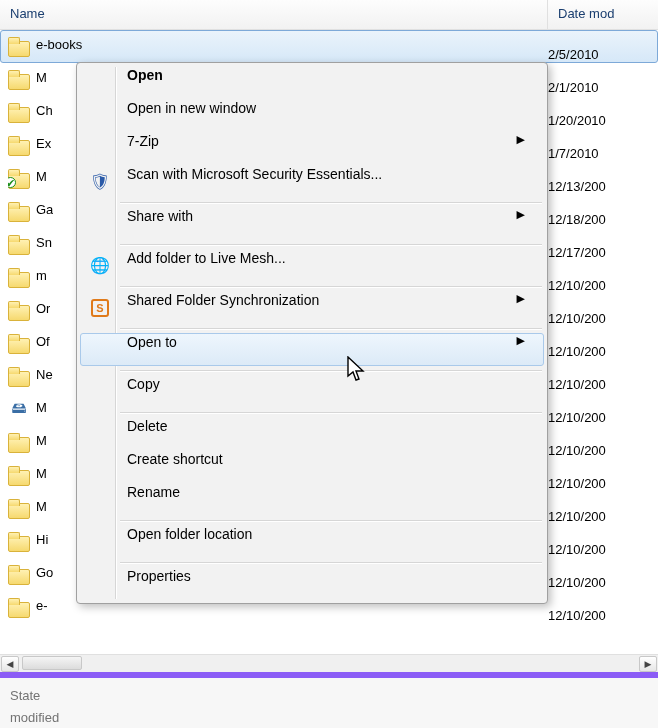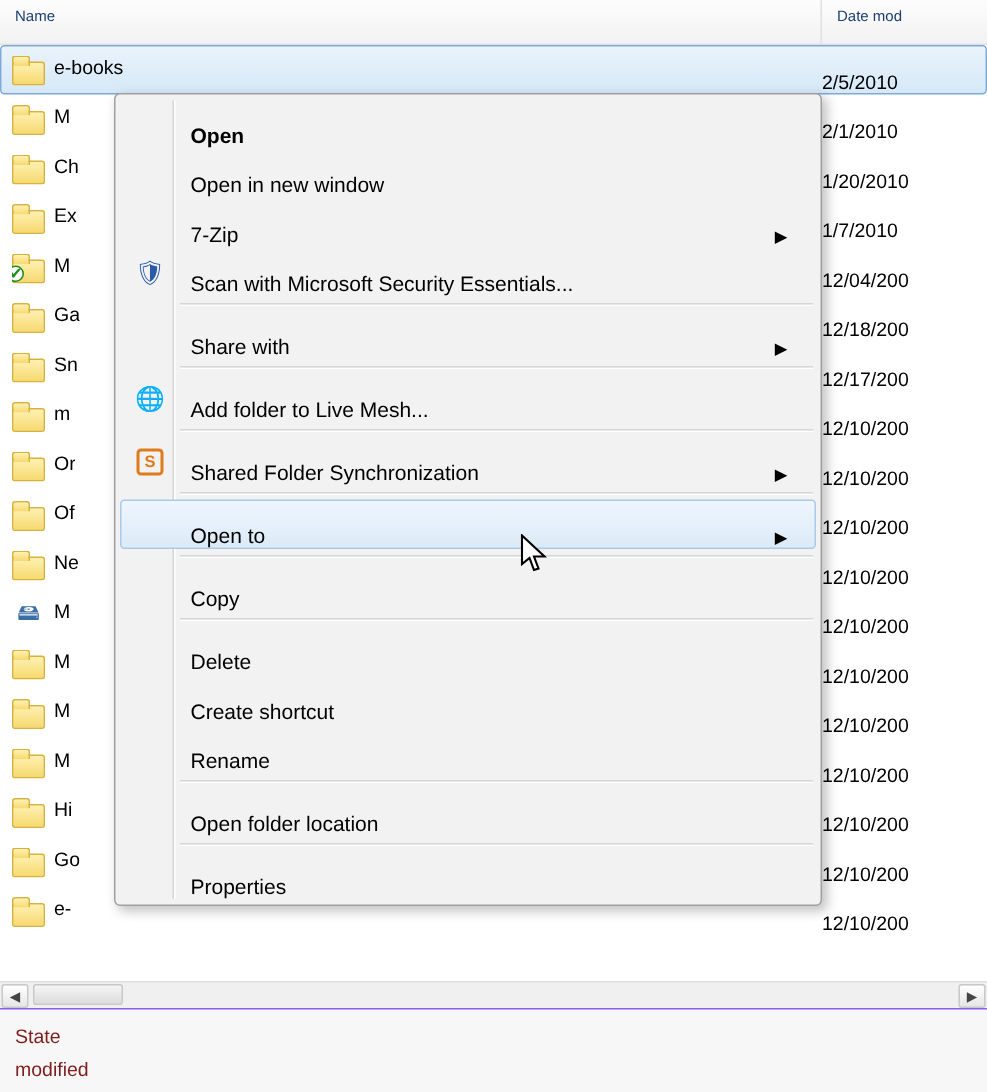--- a/index.html
+++ b/index.html
@@ -12,21 +12,21 @@
     width: 658px; height: 728px;
     overflow: hidden;
     position: relative;
   }
   .header {
     display: flex;
     height: 30px;
     background: linear-gradient(#fdfdfd, #f2f2f2);
     border-bottom: 1px solid #e0e0e0;
     color: #1a3e6f;
-    font-size: 10px;
+    font-size: 13px;
   }
   .header .col-name {
     width: 548px;
     padding: 6px 10px;
     border-right: 1px solid #e0e0e0;
   }
   .header .col-date {
     flex: 1;
     padding: 6px 10px;
   }
@@ -111,23 +111,23 @@
     width: 60px; height: 14px;
     background: linear-gradient(#f5f5f5,#dcdcdc);
     border: 1px solid #c8c8c8;
     border-radius: 2px;
   }
   .statusbar {
     position: absolute;
     left: 0; right: 0; bottom: 0;
     height: 56px;
     padding: 6px 10px;
-    color: #7f1d1d;
+    color: #737373;
     background: #f7f7f7;
-    border-top: 1px solid #8b5cf6;
+    border-top: 6px solid #8b5cf6;
     font-size: 13px;
   }
   .statusbar .line { height: 22px; display: flex; align-items: center; }
   
   .context-menu {
     position: absolute;
     left: 76px; top: 62px;
     width: 472px;
     background: #f2f2f2;
     border: 1px solid #a0a0a0;
@@ -142,21 +142,21 @@
   .menu-gutter-line {
     position: absolute;
     left: 38px; top: 4px; bottom: 4px;
     width: 1px; background: #d6d6d6;
     box-shadow: 1px 0 0 #ffffff;
   }
   .menu-item {
     position: relative;
     height: 33px;
     display: flex;
-    align-items: flex-end;
+    align-items: flex-start;
     padding-left: 46px;
     padding-right: 18px;
     font-size: 14px;
     color: #000;
     border: 1px solid transparent;
     border-radius: 3px;
   }
   .menu-item.bold { font-weight: 700; }
   .menu-item.hover {
     background: linear-gradient(#eef6fd, #dceaf7);
@@ -225,21 +225,21 @@
       </div>
       <div class="date-cell">1/7/2010</div>
     </div>
     <div class="row">
       <div class="name-cell">
         <span class="folder-icon">
           <span style="position: absolute; left: -3px; top: 8px; font-size: 11px; color: rgb(27, 142, 27); background: rgb(255, 255, 255); border-radius: 50%; width: 11px; height: 11px; line-height: 11px; text-align: center; border: 1px solid rgb(27, 142, 27);">✔</span>
         </span>
         <span class="filename">M</span>
       </div>
-      <div class="date-cell">12/04/200</div>
+      <div class="date-cell">12/13/200</div>
     </div>
     <div class="row">
       <div class="name-cell">
         <span class="folder-icon"></span>
         <span class="filename">Ga</span>
       </div>
       <div class="date-cell">12/18/200</div>
     </div>
     <div class="row">
       <div class="name-cell">

